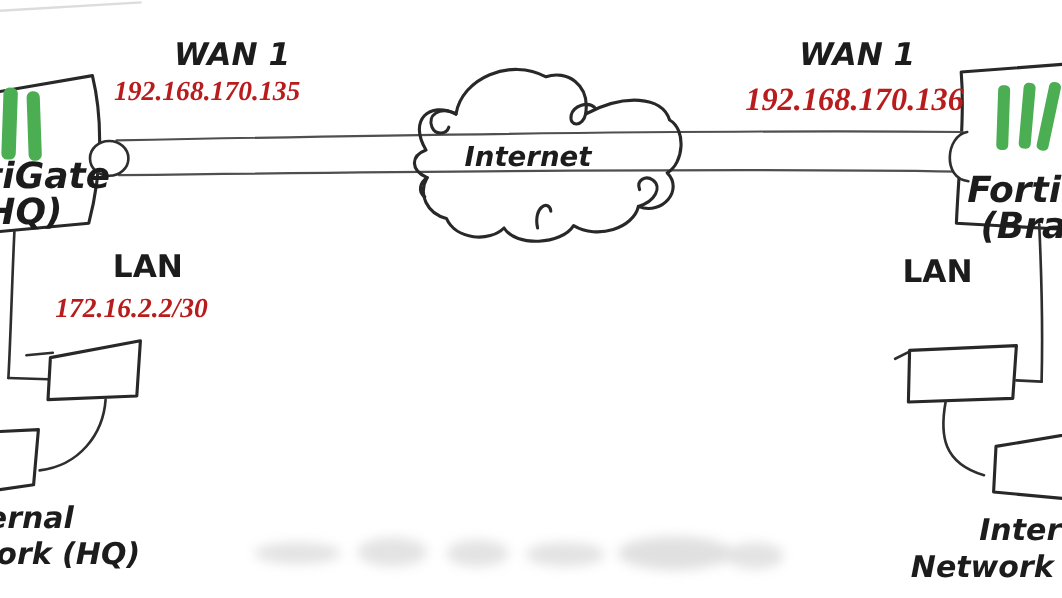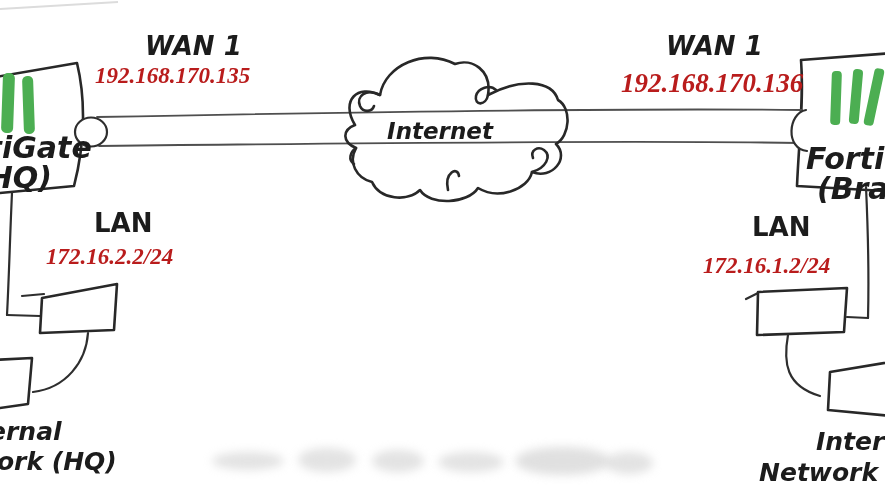--- a/index.html
+++ b/index.html
@@ -104,24 +104,23 @@
 
   <div class="t comic it ctr" style="left:385px;top:119px;width:110px;font-size:23px;">Internet</div>
 
   <div class="t comic it" style="left:-66px;top:132px;font-size:30px;">FortiGate</div>
   <div class="t comic it" style="left:-26px;top:162px;font-size:30px;">(HQ)</div>
 
   <div class="t comic it" style="left:806px;top:143px;font-size:30px;">FortiGate</div>
   <div class="t comic it" style="left:817px;top:173px;font-size:30px;">(Branch)</div>
 
   <div class="t comic" style="left:94px;top:210px;font-size:26px;">LAN</div>
-  <div class="t ip" style="left:46px;top:245px;font-size:23px;">172.16.2.2/24</div>
+  <div class="t ip" style="left:46px;top:245px;font-size:23px;">172.16.2.2/30</div>
 
   <div class="t comic" style="left:752px;top:214px;font-size:26px;">LAN</div>
-  <div class="t ip" style="left:703px;top:254px;font-size:23px;">172.16.1.2/24</div>
 
   <div class="t comic it" style="left:-50px;top:419px;font-size:25px;">Internal</div>
   <div class="t comic it" style="left:-76px;top:449px;font-size:25px;">Network (HQ)</div>
 
   <div class="t comic it" style="left:816px;top:429px;font-size:25px;">Internal</div>
   <div class="t comic it" style="left:759px;top:460px;font-size:25px;">Network (Branch)</div>
 
 </div>
 
 </body></html>

